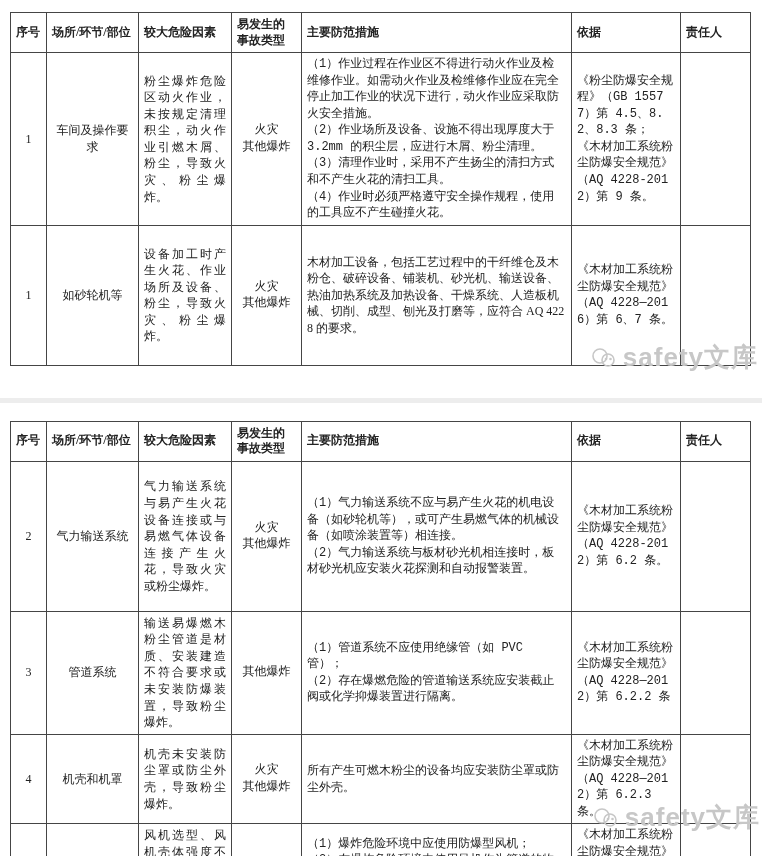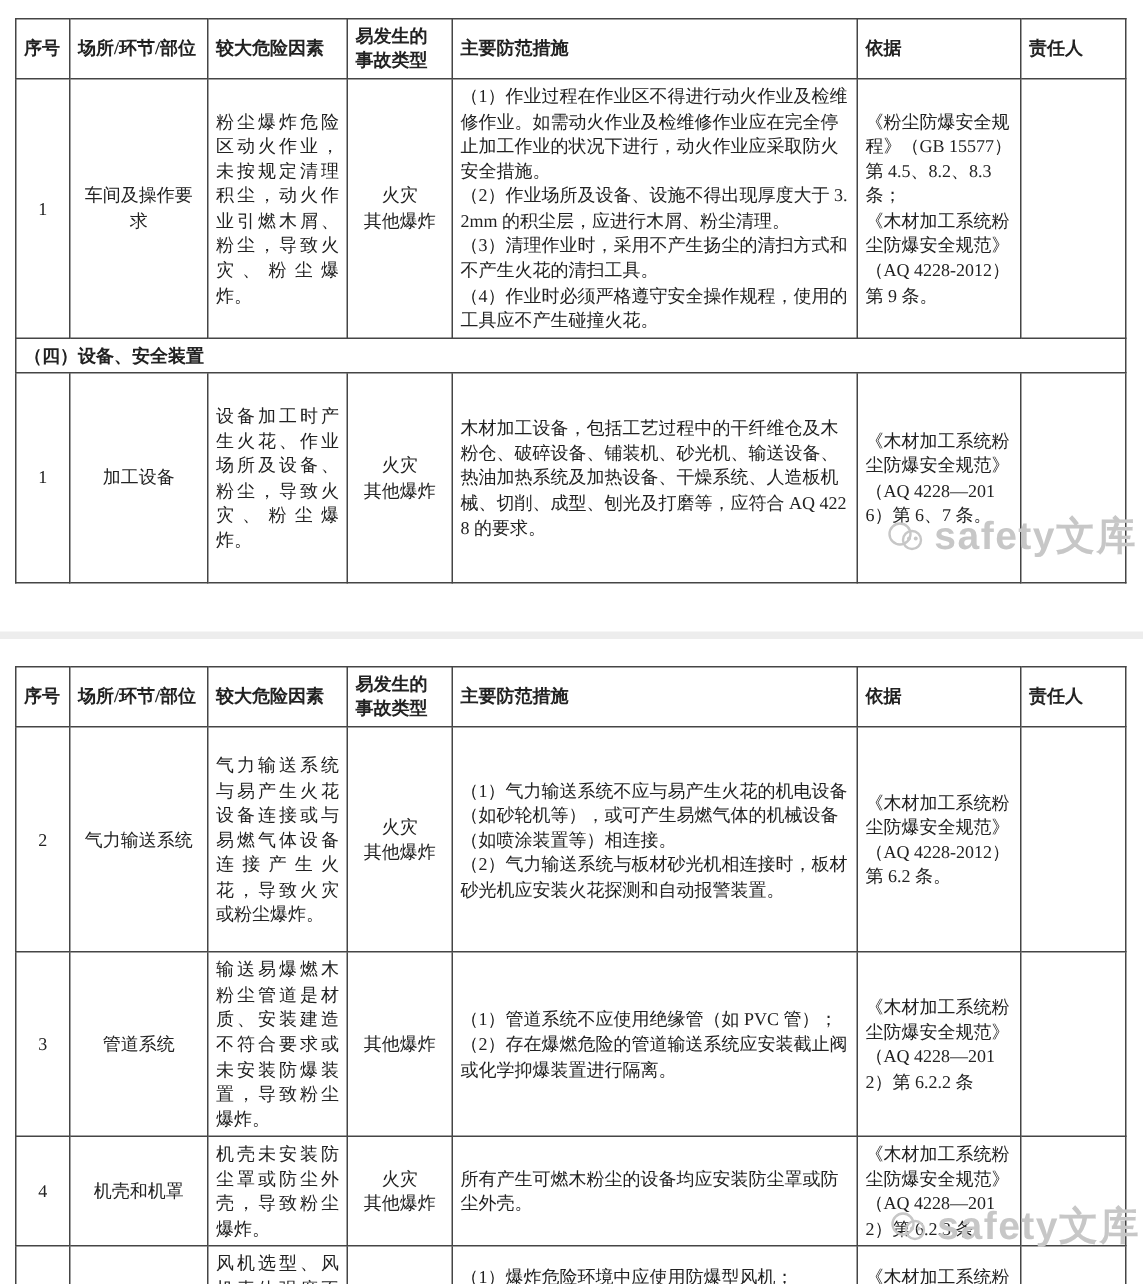--- a/index.html
+++ b/index.html
@@ -12,21 +12,21 @@
   table.risk td, table.risk th {
     border:1px solid #454545; font-size:12px; line-height:1.38;
     padding:3px 5px; vertical-align:middle; word-break:break-all;
   }
   table.risk th {
     font-weight:bold; text-align:left; white-space:nowrap;
     padding:4px 5px; line-height:1.3;
   }
   table.risk th.th-wrap { white-space:normal;margin-top:24px; }
   .c { text-align:center; }
-  .pre { white-space:pre-line; }
+  .pre { white-space:pre-line;font-family:Liberation Mono, monospace; }
   .hazard { text-align:justify;margin-left:32px; }
   .section-row td { font-weight:bold; text-align:left; padding:3px 9px; }
   .tbl1 { margin-top:12px; }
   .separator { width:762px; height:5px; background:#ededed; margin-top:32px; }
   .tbl2 { margin-top:18px; }
   .watermark {
     position:absolute; display:flex; align-items:center; gap:4px;
     color:#c7c7c7; font-weight:bold; font-size:26px;
     font-family:"Liberation Sans","DejaVu Sans",sans-serif;
     letter-spacing:1px; pointer-events:none;
@@ -67,26 +67,23 @@
       <td class="c pre">火灾
 其他爆炸</td>
       <td class="pre">（1）作业过程在作业区不得进行动火作业及检维修作业。如需动火作业及检维修作业应在完全停止加工作业的状况下进行，动火作业应采取防火安全措施。
 （2）作业场所及设备、设施不得出现厚度大于 3.2mm 的积尘层，应进行木屑、粉尘清理。
 （3）清理作业时，采用不产生扬尘的清扫方式和不产生火花的清扫工具。
 （4）作业时必须严格遵守安全操作规程，使用的工具应不产生碰撞火花。</td>
       <td class="pre">《粉尘防爆安全规程》（GB 15577）第 4.5、8.2、8.3 条；
 《木材加工系统粉尘防爆安全规范》（AQ 4228-2012）第 9 条。</td>
       <td></td>
     </tr>
-    <tr style="height:22px" class="section-row">
-      <td colspan="7">（四）设备、安全装置</td>
-    </tr>
     <tr style="height:140px">
       <td class="c">1</td>
-      <td class="c">加工设备</td>
+      <td class="c">如砂轮机等</td>
       <td class="hazard">设备加工时产生火花、作业场所及设备、粉尘，导致火灾、粉尘爆炸。</td>
       <td class="c pre">火灾
 其他爆炸</td>
       <td>木材加工设备，包括工艺过程中的干纤维仓及木粉仓、破碎设备、铺装机、砂光机、输送设备、热油加热系统及加热设备、干燥系统、人造板机械、切削、成型、刨光及打磨等，应符合 AQ 4228 的要求。</td>
       <td class="pre">《木材加工系统粉尘防爆安全规范》（AQ 4228—2016）第 6、7 条。</td>
       <td></td>
     </tr>
   </tbody>
     </table>
 

